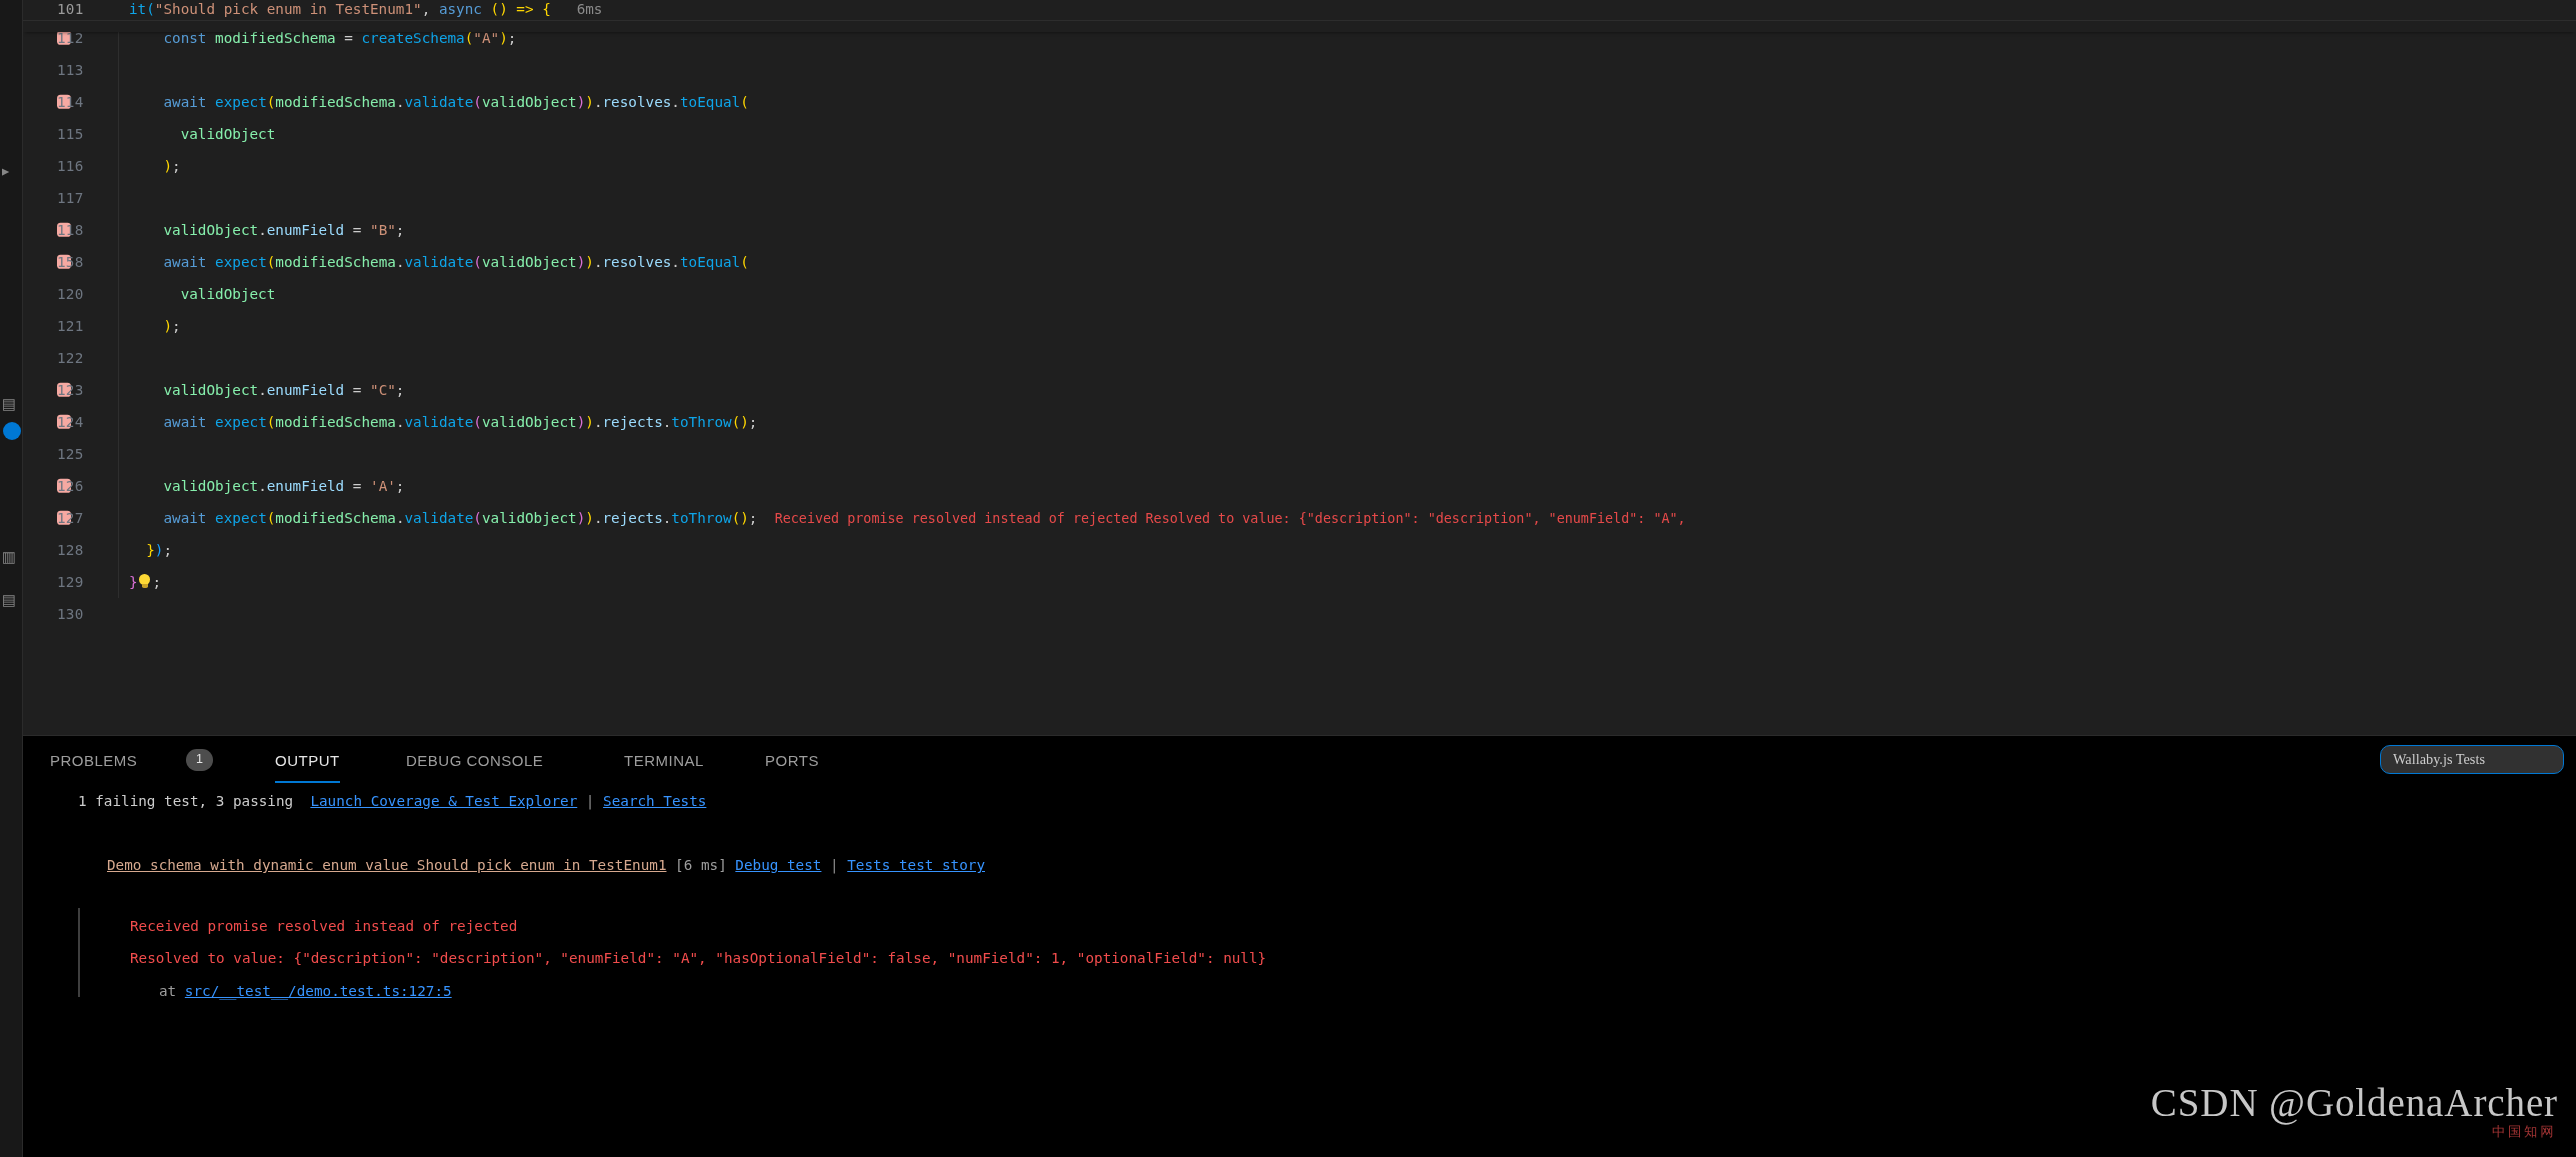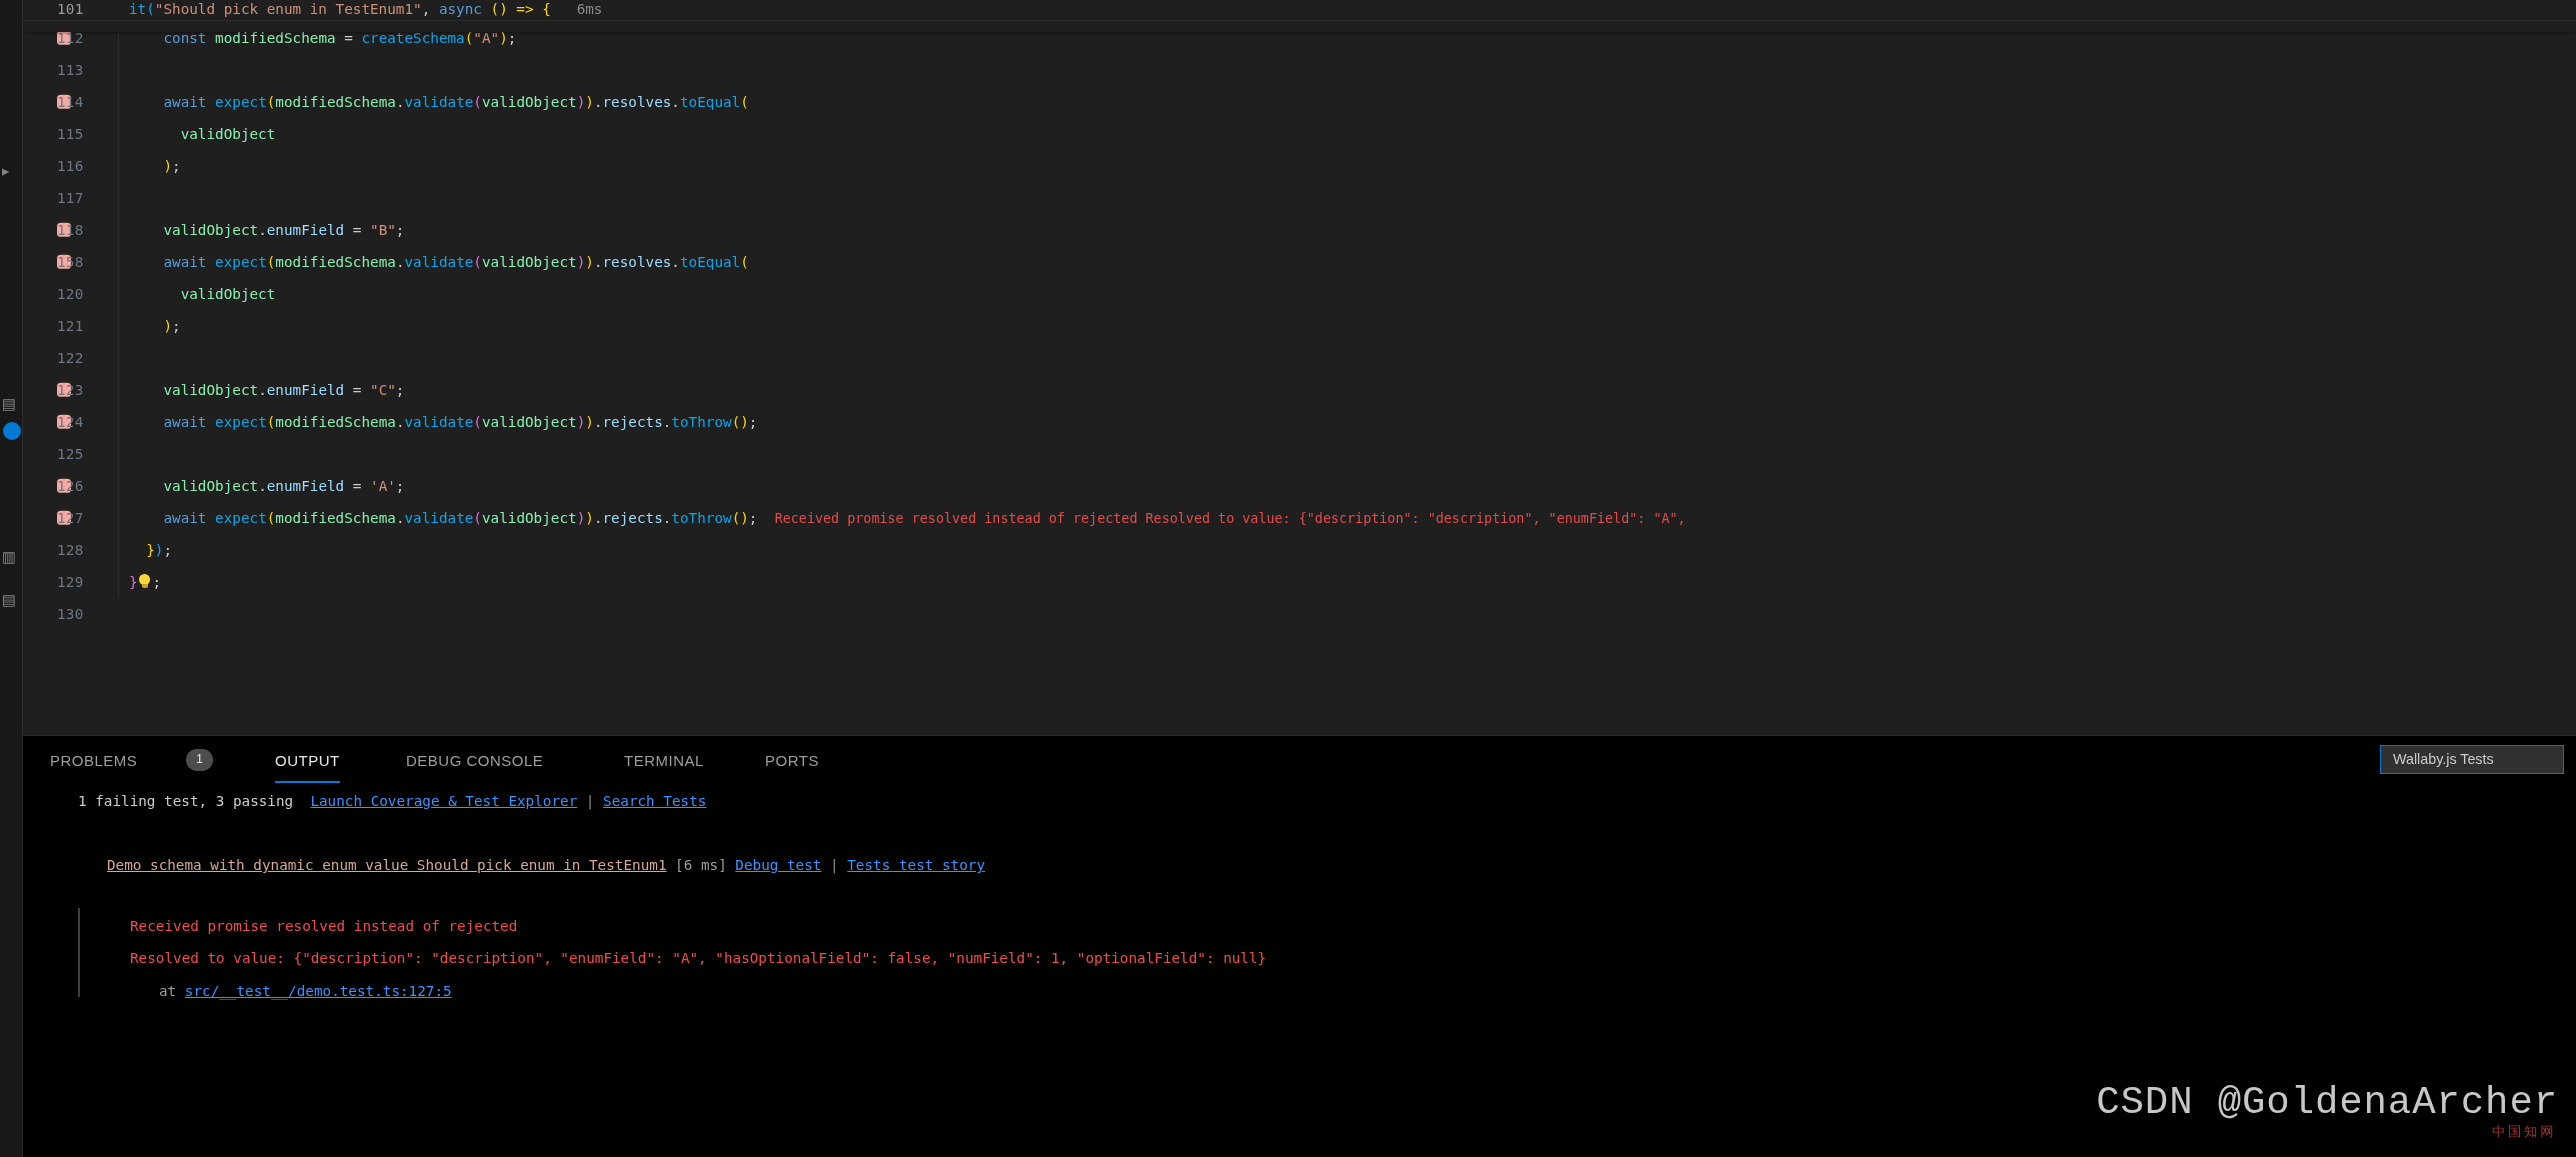--- a/index.html
+++ b/index.html
@@ -110,22 +110,22 @@
   .tab-badge{
     position:absolute; top:13.4px; width:27px; height:21.5px; border-radius:10.7px;
     background:#4d4d4d; color:#e7e7e7; font-size:12.5px; line-height:21.5px;
     text-align:center;
   }
   .panel-actions{
     position:absolute; right:12.5px; top:9px; display:flex; align-items:center; gap:9px;
   }
   .select-pill{
     height:29px; min-width:184px; padding:0 12.5px;
-    background:#313131; border:0.9px solid #0078d4; border-radius:0;
-    color:#cccccc; font-size:14.3px; line-height:27px; white-space:nowrap;
+    background:#313131; border:0.9px solid #0078d4; border-radius:10px;
+    color:#cccccc; font-size:14.3px; line-height:27px; white-space:nowrap;font-family:Liberation Serif, serif;
   }
 
   .panel-body{
     position:absolute; left:0; top:47px; right:0; bottom:0;
     font-family:"DejaVu Sans Mono", monospace; font-size:14.3px;
     color:#cccccc; overflow:hidden;
   }
   .pline{ position:absolute; white-space:pre; line-height:19.7px; }
   .lnk{ color:#3794ff; text-decoration:underline; cursor:pointer; }
   .lnk-warm{ color:#d7a98f; text-decoration:underline; cursor:pointer; }
@@ -134,21 +134,21 @@
   .sep{ color:#8c8c8c; }
 
   .err-bar{
     position:absolute; left:55px; width:1.8px; background:#3f3f3f;
   }
 
   
   .watermark{
     position:absolute; right:18px; bottom:32px;
     font-size:39px; color:#d8d8d8; opacity:.92; letter-spacing:0.9px;
-    font-family:Liberation Mono, monospace;
+    font-family:Liberation Serif, serif;
   }
   .watermark-sub{
     position:absolute; right:19.7px; bottom:16px;
     font-size:13.4px; color:#b33a3a; opacity:.9; letter-spacing:2.7px;
   }
 </style>
 </head>
 <body>
 
 <div id="root">

